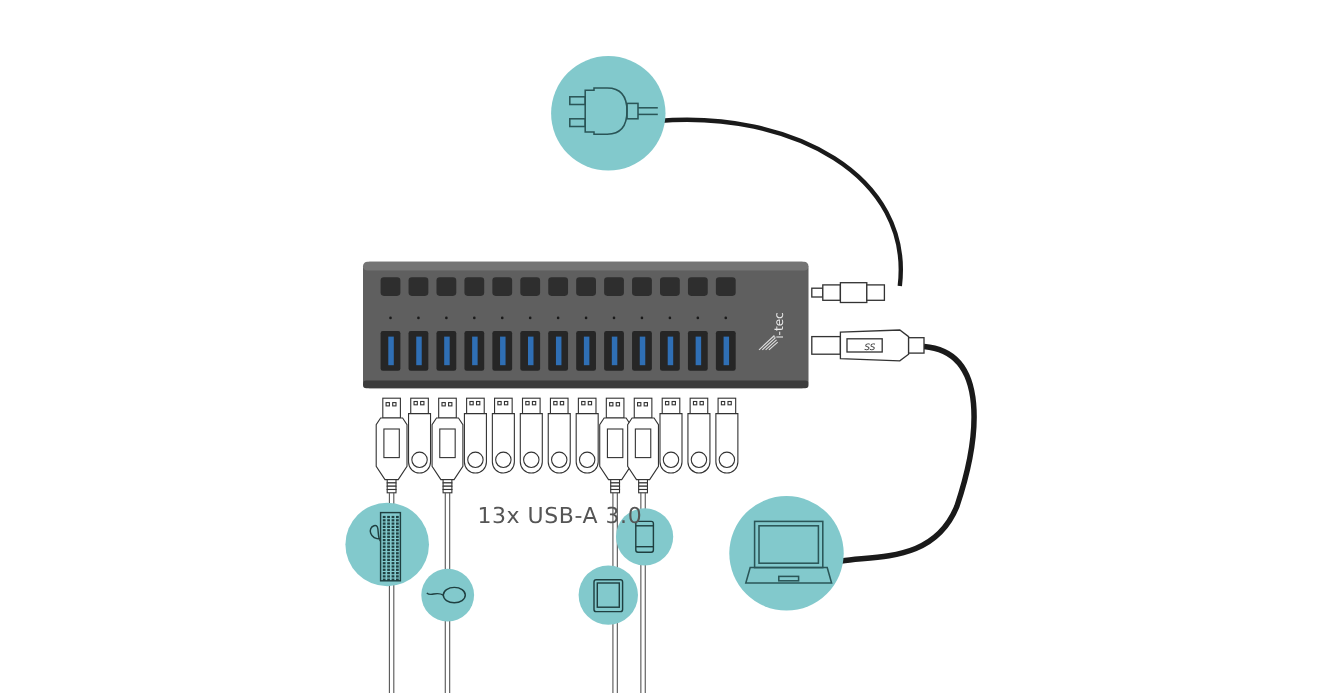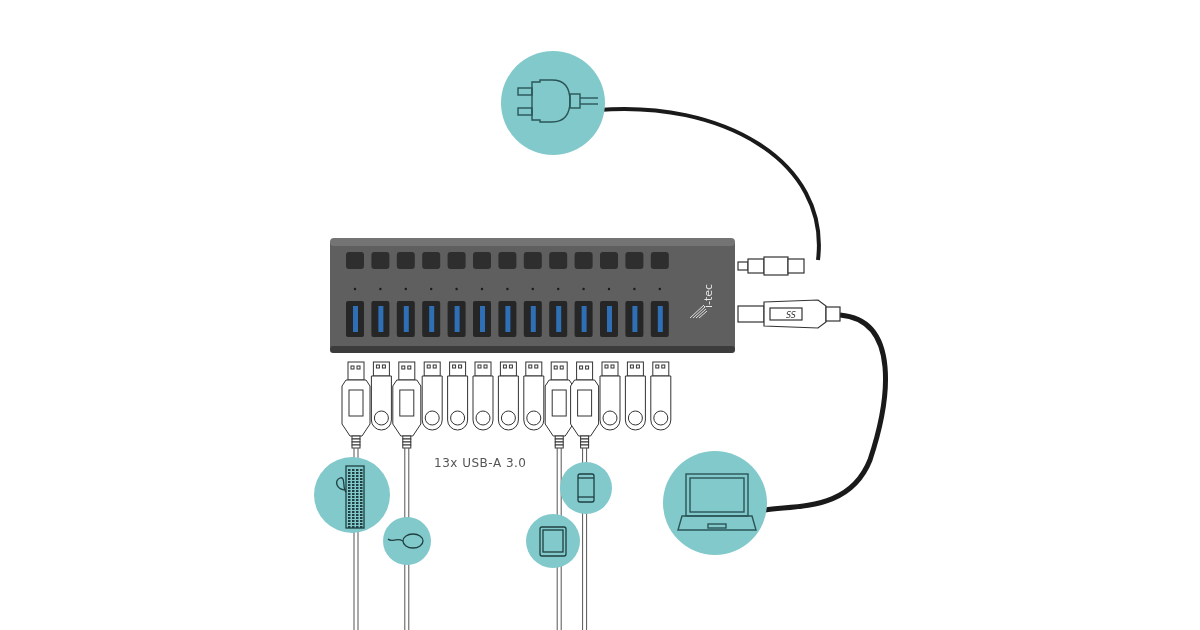--- a/index.html
+++ b/index.html
@@ -1,18 +1,18 @@
 <!DOCTYPE html>
 <html><head>
 <meta charset="utf-8">
 <style>
   html,body{margin:0;padding:0;background:#ffffff;}
   body{width:1200px;height:630px;position:relative;overflow:hidden;font-family:"DejaVu Sans",sans-serif;}
   svg{position:absolute;left:0;top:0;}
-  .label{position:absolute;left:434px;top:456px;font-family:"DejaVu Sans",sans-serif;font-size:12px;color:#555;letter-spacing:0.5px;}
+  .label{position:absolute;left:434px;top:456px;font-family:"DejaVu Sans",sans-serif;font-size:20px;color:#555;letter-spacing:0.5px;}
 </style>
 </head>
 <body>
 
 <svg width="1200" height="630" viewBox="0 0 1200 630" id="scene">
 
   <path d="M598 110 C 720 100, 830 160, 818 260" fill="none" stroke="#1a1a1a" stroke-width="4"></path>
 
   <g fill="#fff" stroke="#333" stroke-width="1.2">
     <rect x="738" y="262" width="10" height="8"></rect>

